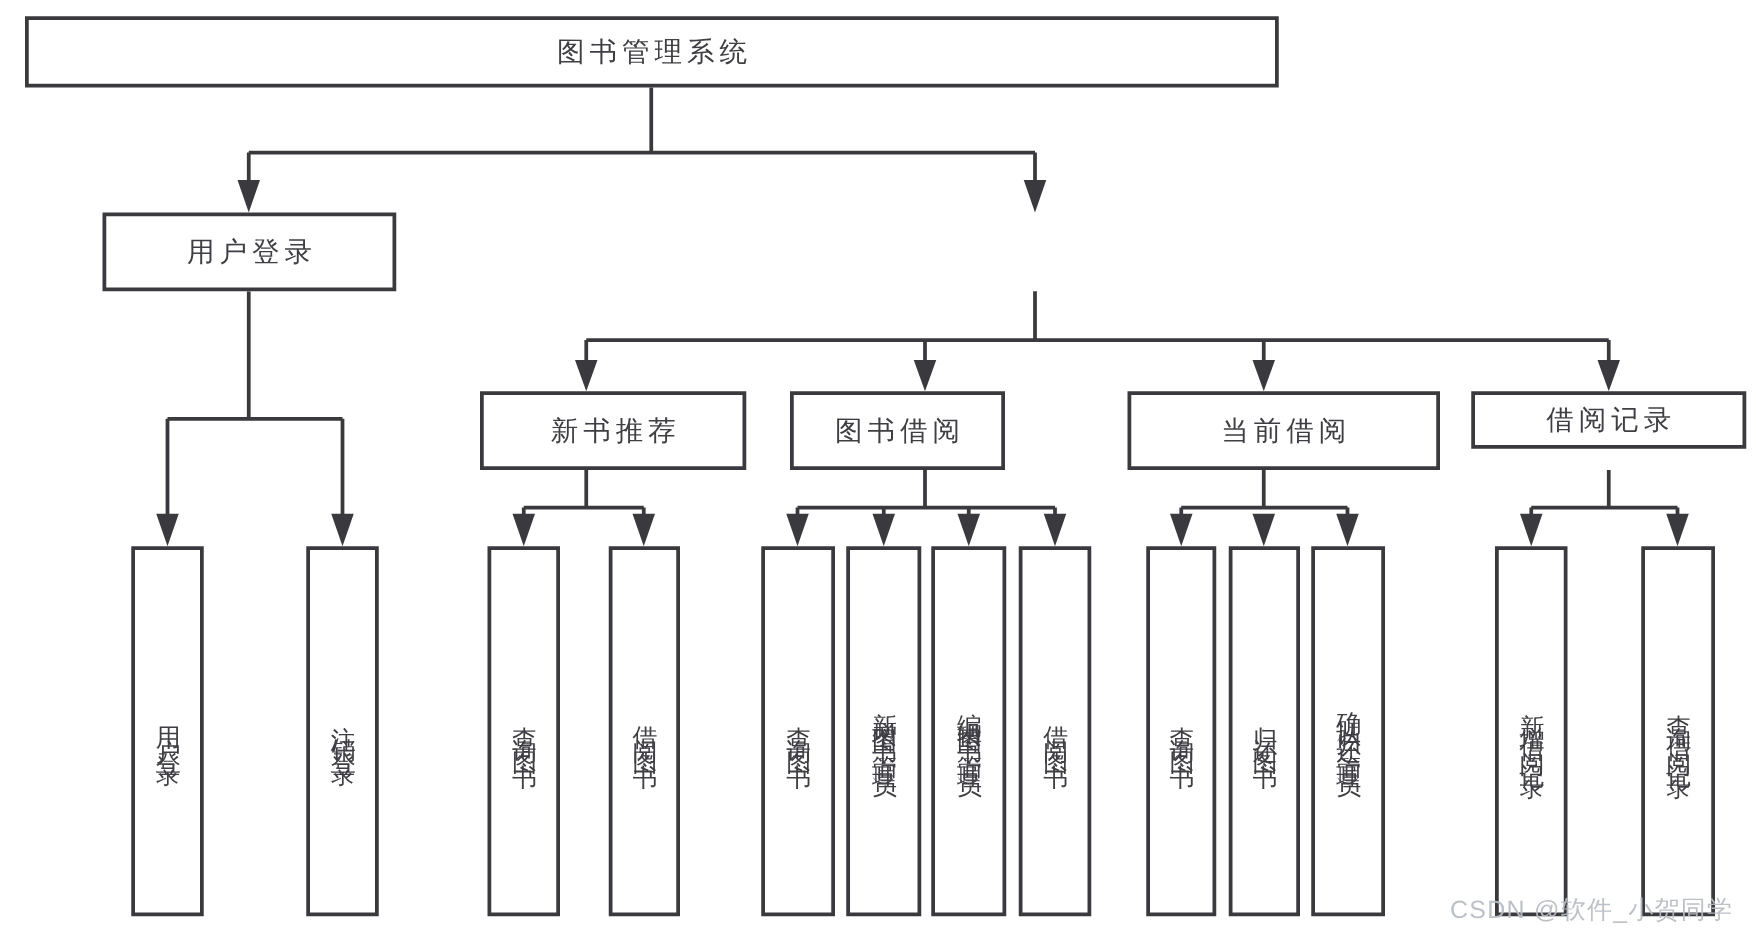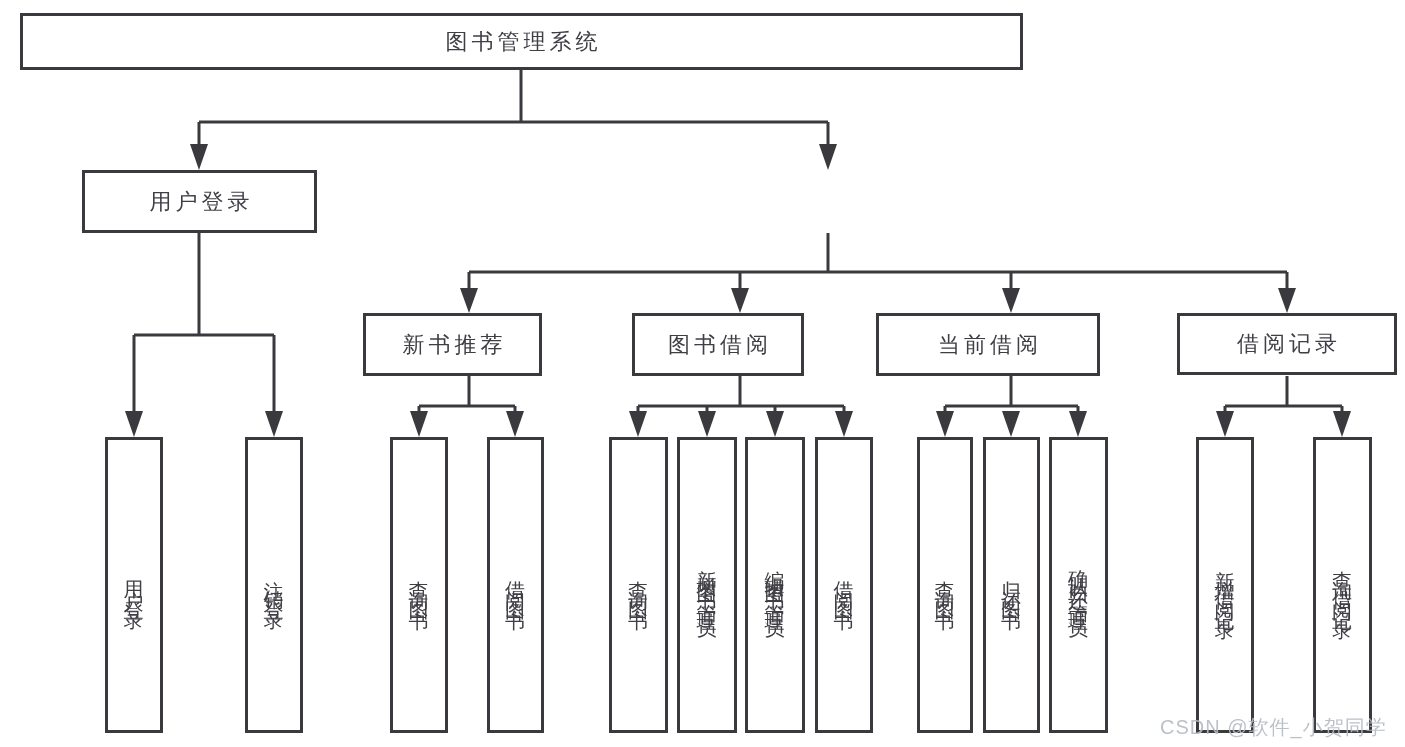--- a/index.html
+++ b/index.html
@@ -85,24 +85,24 @@
       <polygon points="1069,411 1087,411 1078,437"></polygon>
       <polygon points="1216,411 1234,411 1225,437"></polygon>
       <polygon points="1333,411 1351,411 1342,437"></polygon>
     </g>
   </svg>
 
   <div class="node hnode" style="left:20px;top:13px;width:1003px;height:57px">图书管理系统</div>
 
   <div class="node hnode" style="left:82px;top:170px;width:235px;height:63px">用户登录</div>
 
-  <div class="node hnode" style="left:363px;top:313px;width:179px;height:63px">新书推荐</div>
+  <div class="node hnode" style="left:384px;top:313px;width:213px;height:63px">新书推荐</div>
   <div class="node hnode" style="left:632px;top:313px;width:172px;height:63px">图书借阅</div>
-  <div class="node hnode" style="left:876px;top:313px;width:224px;height:63px">当前借阅</div>
-  <div class="node hnode" style="left:1177px;top:313px;width:220px;height:62px">借阅记录</div>
+  <div class="node hnode" style="left:902px;top:313px;width:250px;height:63px">当前借阅</div>
+  <div class="node hnode" style="left:1177px;top:313px;width:220px;height:46px">借阅记录</div>
 
   <div class="node vnode" style="left:105px;top:437px;width:58px;height:296px">
     <span class="vtext">用户登录</span>
   </div>
   <div class="node vnode" style="left:245px;top:437px;width:58px;height:296px">
     <span class="vtext">注销登录</span>
   </div>
 
   <div class="node vnode" style="left:390px;top:437px;width:58px;height:296px">
     <span class="vtext">查询图书</span>

